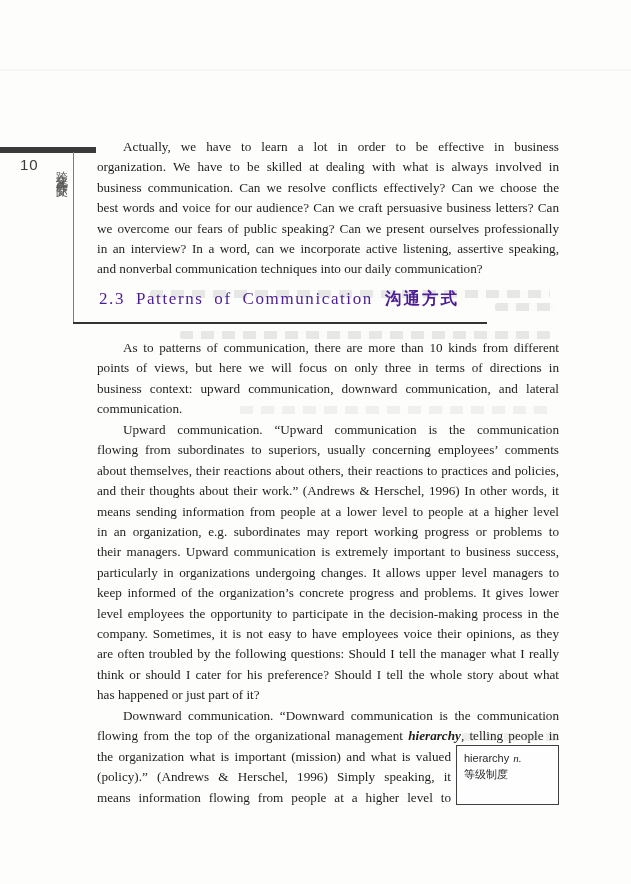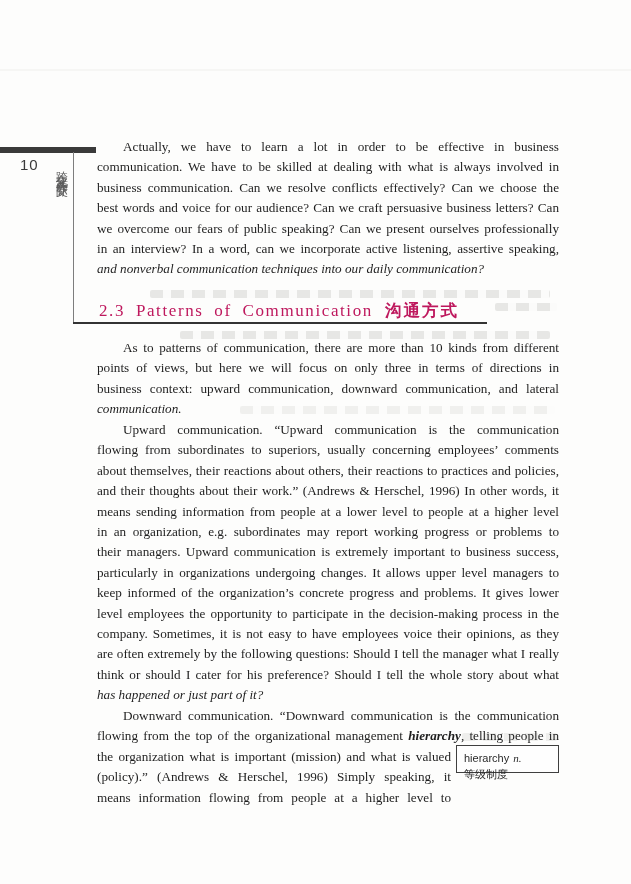--- a/index.html
+++ b/index.html
@@ -9,35 +9,35 @@
     font-family:"Liberation Serif",serif;color:var(--body-text,#1e1e1e);
   }
   
   .bar{position:absolute;left:0;top:147px;width:96px;height:6px;background:var(--bar,#3a3a3a);}
   .page-num{position:absolute;left:20px;top:156px;font-family:"Liberation Sans",sans-serif;
     font-size:15px;color:#3a3a3a;letter-spacing:1px;}
   .margin-title{position:absolute;left:53px;top:161px;writing-mode:vertical-rl;text-orientation:upright;
     font-size:12px;letter-spacing:2.5px;color:#5a5a5a;}
   .vrule{position:absolute;left:73px;top:152px;width:1px;height:172px;background:#7d7d7d;}
   
-  .heading{position:absolute;left:99px;top:300px;font-size:17px;letter-spacing:1.6px;
-    word-spacing:5px;color:#be185d;white-space:nowrap;}
+  .heading{position:absolute;left:99px;top:288px;font-size:17px;letter-spacing:1.6px;
+    word-spacing:5px;color:#4c1d95;white-space:nowrap;}
   .hcn{margin-left:12px;font-weight:bold;letter-spacing:2px;word-spacing:0;font-size:16.5px;}
   .heading-underline{position:absolute;left:73px;top:322px;width:414px;height:2px;background:#333;}
   
   .para{position:absolute;left:97px;width:462px;font-size:13.2px;line-height:20.4px;}
   .p0{top:137px}.p1{top:338px}.p2{top:420px}.p3{top:706px}
   .line{white-space:nowrap;text-align:justify;text-align-last:justify;}
-  .line.last{text-align-last:left;font-style:italic;}
+  .line.last{text-align-last:left;}
   .line.indent{text-indent:26px;}
   .line.narrow{margin-right:108px;}
   .b{font-weight:normal;}
   .bi{font-weight:bold;font-style:italic;}
   
-  .vocab{position:absolute;left:456px;top:745px;width:103px;height:28px;box-sizing:border-box;
+  .vocab{position:absolute;left:456px;top:745px;width:103px;height:60px;box-sizing:border-box;
     border:1.5px solid #3f3f3f;background:#fefefe;padding:4px 7px;
     font-family:"Liberation Sans",sans-serif;font-size:11px;line-height:16px;color:#2a2a2a;}
   .vocab .i{font-style:italic;font-family:"Liberation Serif",serif;margin-left:4px;}
   
   .ghost{position:absolute;height:8px;border-radius:2px;filter:blur(0.7px);opacity:.18;
     background:repeating-linear-gradient(90deg,#8a887f 0 13px,rgba(138,136,127,.1) 13px 21px);}
   .g1{left:150px;top:290px;width:400px;}
   .g2{left:180px;top:331px;width:370px;}
   .g3{left:495px;top:303px;width:62px;}
   .g4{left:240px;top:406px;width:315px;opacity:.1;}
@@ -57,21 +57,21 @@
   <div class="vrule"></div>
 
   <div class="ghost g1"></div>
   <div class="ghost g2"></div>
   <div class="ghost g3"></div>
   <div class="ghost g4"></div>
   <div class="ghost g5"></div>
 
   <div class="para p0">
       <div class="line indent"><span>Actually, we have to learn a lot in order to be effective in business</span></div>
-      <div class="line"><span>communication. We have to be skilled at dealing with what is always involved in</span></div>
+      <div class="line"><span>organization. We have to be skilled at dealing with what is always involved in</span></div>
       <div class="line"><span>business communication. Can we resolve conflicts effectively? Can we choose the</span></div>
       <div class="line"><span>best words and voice for our audience? Can we craft persuasive business letters? Can</span></div>
       <div class="line"><span>we overcome our fears of public speaking? Can we present ourselves professionally</span></div>
       <div class="line"><span>in an interview? In a word, can we incorporate active listening, assertive speaking,</span></div>
       <div class="line last"><span>and nonverbal communication techniques into our daily communication?</span></div>
     </div>
 
   <div class="heading">
     <span>2.3 Patterns of Communication</span><span class="hcn">沟通方式</span>
   </div>
@@ -88,21 +88,21 @@
       <div class="line"><span>flowing from subordinates to superiors, usually concerning employees’ comments</span></div>
       <div class="line"><span>about themselves, their reactions about others, their reactions to practices and policies,</span></div>
       <div class="line"><span>and their thoughts about their work.” (Andrews &amp; Herschel, 1996) In other words, it</span></div>
       <div class="line"><span>means sending information from people at a lower level to people at a higher level</span></div>
       <div class="line"><span>in an organization, e.g. subordinates may report working progress or problems to</span></div>
       <div class="line"><span>their managers. Upward communication is extremely important to business success,</span></div>
       <div class="line"><span>particularly in organizations undergoing changes. It allows upper level managers to</span></div>
       <div class="line"><span>keep informed of the organization’s concrete progress and problems. It gives lower</span></div>
       <div class="line"><span>level employees the opportunity to participate in the decision-making process in the</span></div>
       <div class="line"><span>company. Sometimes, it is not easy to have employees voice their opinions, as they</span></div>
-      <div class="line"><span>are often extremely by the following questions: Should I tell the manager what I really</span></div>
+      <div class="line"><span>are often troubled by the following questions: Should I tell the manager what I really</span></div>
       <div class="line"><span>think or should I cater for his preference? Should I tell the whole story about what</span></div>
       <div class="line last"><span>has happened or just part of it?</span></div>
     </div>
   <div class="para p3">
       <div class="line indent"><span class="b">Downward communication. </span><span>“Downward communication is the communication</span></div>
       <div class="line"><span>flowing from the top of the organizational management </span><span class="bi">hierarchy</span><span>, telling people in</span></div>
       <div class="line narrow"><span>the organization what is important (mission) and what is valued</span></div>
       <div class="line narrow"><span>(policy).” (Andrews &amp; Herschel, 1996) Simply speaking, it</span></div>
       <div class="line narrow"><span>means information flowing from people at a higher level to</span></div>
     </div>

